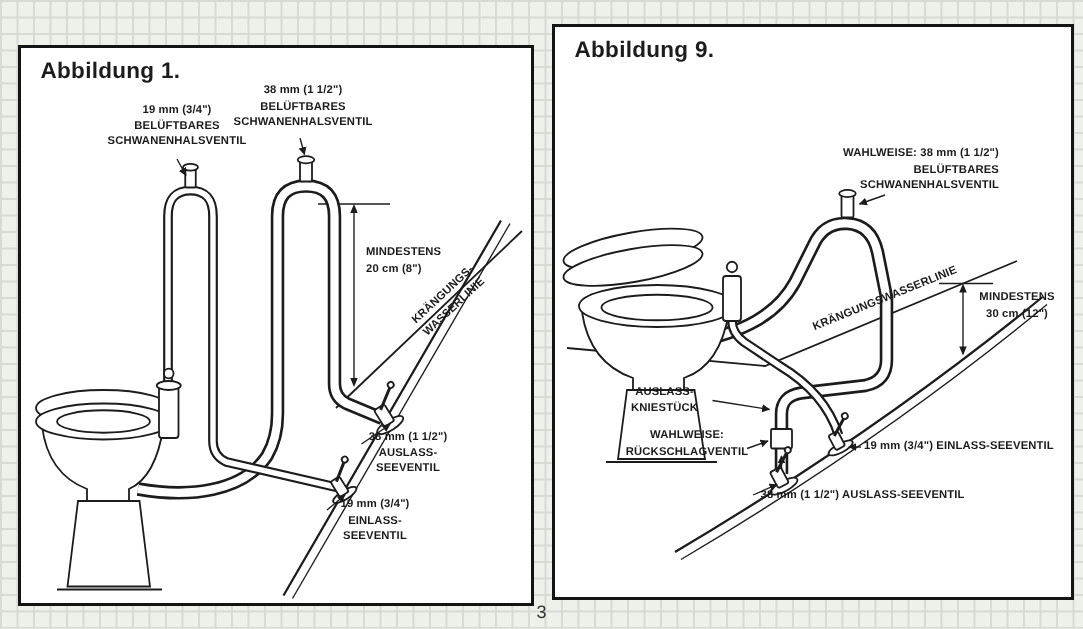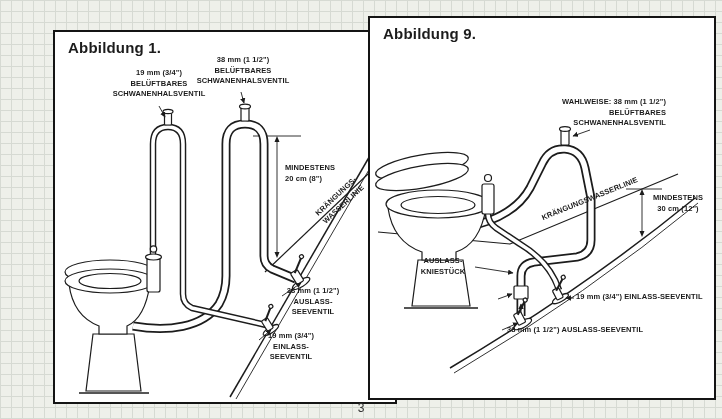--- a/index.html
+++ b/index.html
@@ -7,21 +7,21 @@
     width:722px; height:419px; position:relative; overflow:hidden;
     background-color:#eef0ea;
     background-image:
       linear-gradient(to right, #d6dad3 1px, transparent 1px),
       linear-gradient(to bottom, #d6dad3 1px, transparent 1px);
     background-size:11px 11px;
     font-family:"Liberation Sans", sans-serif;
     color:#1c1c1c;
   }
   .panel { position:absolute; background:#ffffff; border:2px solid #141414; }
-  #panel1 { left:12px; top:30px; width:340px; height:370px;margin-left:41px; }
+  #panel1 { left:12px; top:30px; width:340px; height:370px; }
   #panel2 { left:368px; top:16px; width:344px; height:380px; }
   .panel > svg { position:absolute; left:0; top:0; }
   .fig-title { position:absolute; left:13px; top:7px; font-size:15px; font-weight:bold; letter-spacing:0.2px; }
   .lbl {
     position:absolute; font-size:7.5px; font-weight:700; line-height:10.5px;
     white-space:pre-line; letter-spacing:0.1px; color:#1b1b1b;
   }
   .c { text-align:center; }
   .r { text-align:right; }
   .l { text-align:left; }
@@ -218,17 +218,19 @@
 
   <div class="fig-title">Abbildung 9.</div>
   <div class="lbl r" style="left:148px; top:79px; width:148px;">WAHLWEISE: 38 mm (1 1/2")
 BELÜFTBARES
 SCHWANENHALSVENTIL</div>
   <div class="lbl c rot22" style="left:150px; top:176px; width:140px;">KRÄNGUNGSWASSERLINIE</div>
   <div class="lbl c" style="left:278px; top:175px; width:60px;">MINDESTENS
 30 cm (12")</div>
   <div class="lbl c" style="left:40px; top:238px; width:66px;">AUSLASS-
 KNIESTÜCK</div>
+  <div class="lbl c" style="left:36px; top:267px; width:104px;">WAHLWEISE:
+RÜCKSCHLAGVENTIL</div>
   <div class="lbl l" style="left:206px; top:274px; width:132px;">19 mm (3/4") EINLASS-SEEVENTIL</div>
   <div class="lbl l" style="left:137px; top:307px; width:170px;">38 mm (1 1/2") AUSLASS-SEEVENTIL</div>
 </div>
 
 <div class="page-num">3</div>
 
 </body></html>

